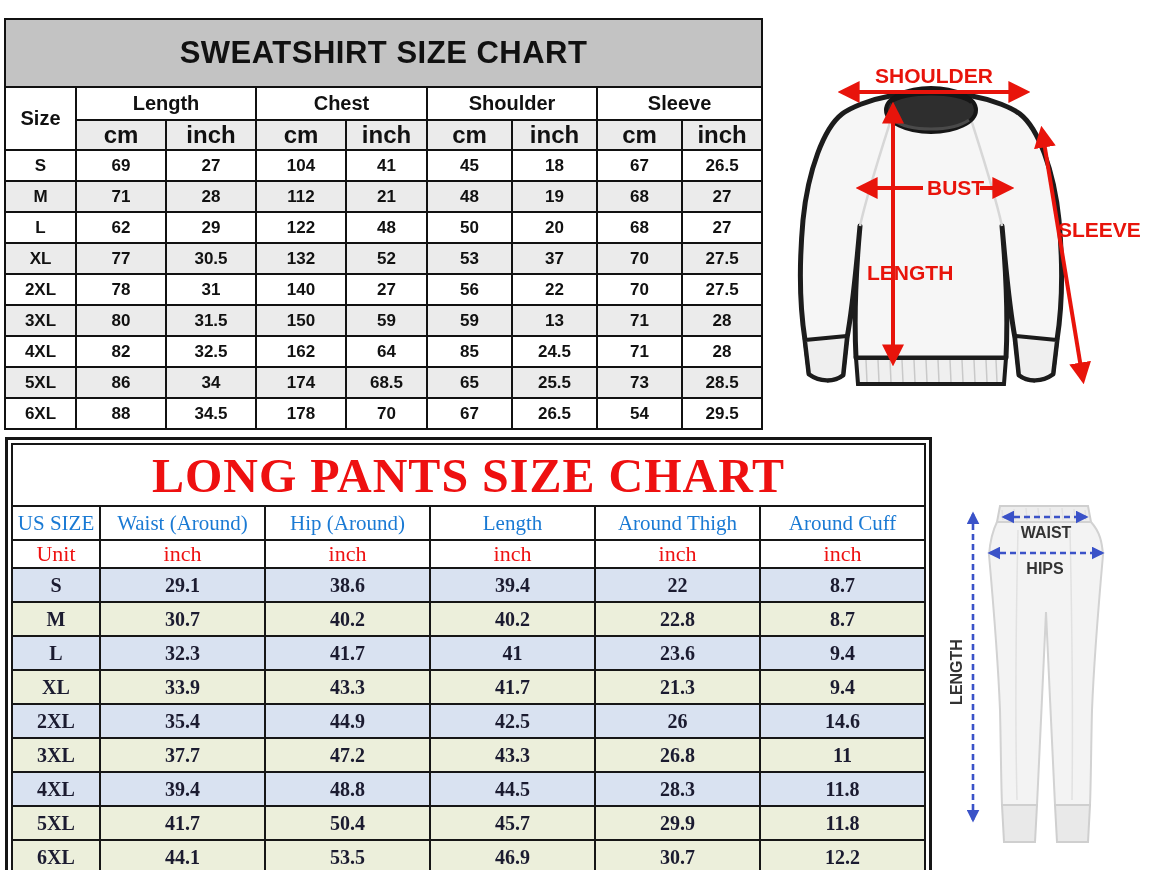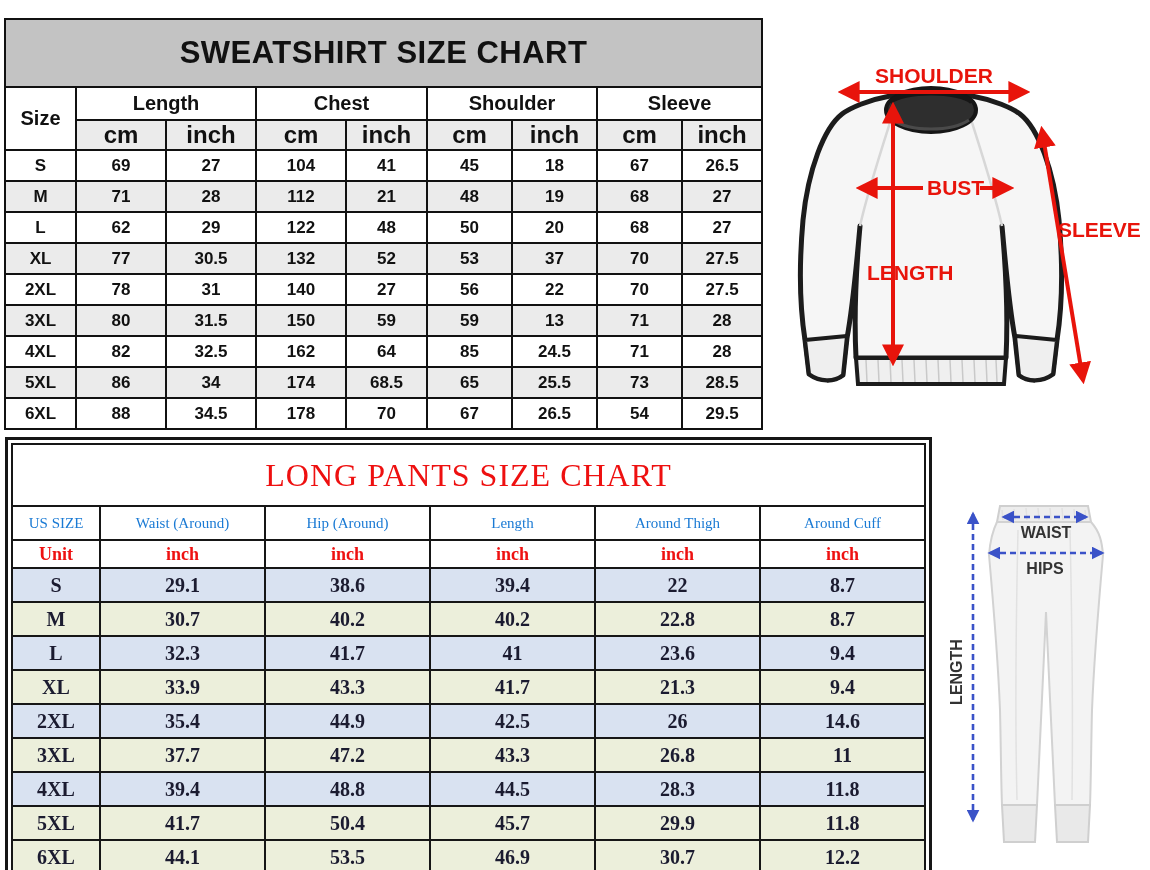--- a/index.html
+++ b/index.html
@@ -27,23 +27,23 @@
   
   .lp-wrap {
     position:absolute; left:5px; top:437px; background:#fff;
     border:3px solid #161616; padding:3px;
   }
   .lp-table {
     border-collapse:collapse; table-layout:fixed; width:913px;
     font-family:"Liberation Serif", serif;
   }
   .lp-table td { border:2px solid #161616; text-align:center; vertical-align:middle; padding:0; }
-  .lp-title-cell { height:60px; font-size:32px; font-weight:normal; color:var(--title-red,#ee1010); letter-spacing:1px;border-radius:27px; }
-  .lp-head td { height:32px; font-size:15px; color:var(--head-blue,#1a7ad4); }
-  .lp-unit td { height:26px; font-size:18px; font-weight:bold; color:var(--unit-red,#ee1111); }
+  .lp-title-cell { height:60px; font-size:48px; font-weight:bold; color:var(--title-red,#ee1010); letter-spacing:1px;border-radius:27px; }
+  .lp-head td { height:32px; font-size:21px; color:var(--head-blue,#1a7ad4); }
+  .lp-unit td { height:26px; font-size:22px; font-weight:normal; color:var(--unit-red,#ee1111); }
   .lp-table tr.data-row td { height:32px; font-size:20px; font-weight:bold; color:#1b1b30; }
   .lp-table tr.tone-blue td  { background:var(--row-blue,#d9e2f1); }
   .lp-table tr.tone-green td { background:var(--row-green,#ecefdb); }
 
   
   .sw-art { position:absolute; left:790px; top:30px; width:360px; height:400px; }
   .lp-art { position:absolute; left:940px; top:460px; width:200px; height:400px; }
   .meas-label { font-family:"Liberation Sans", sans-serif; font-weight:bold; }
 </style>
 </head>

